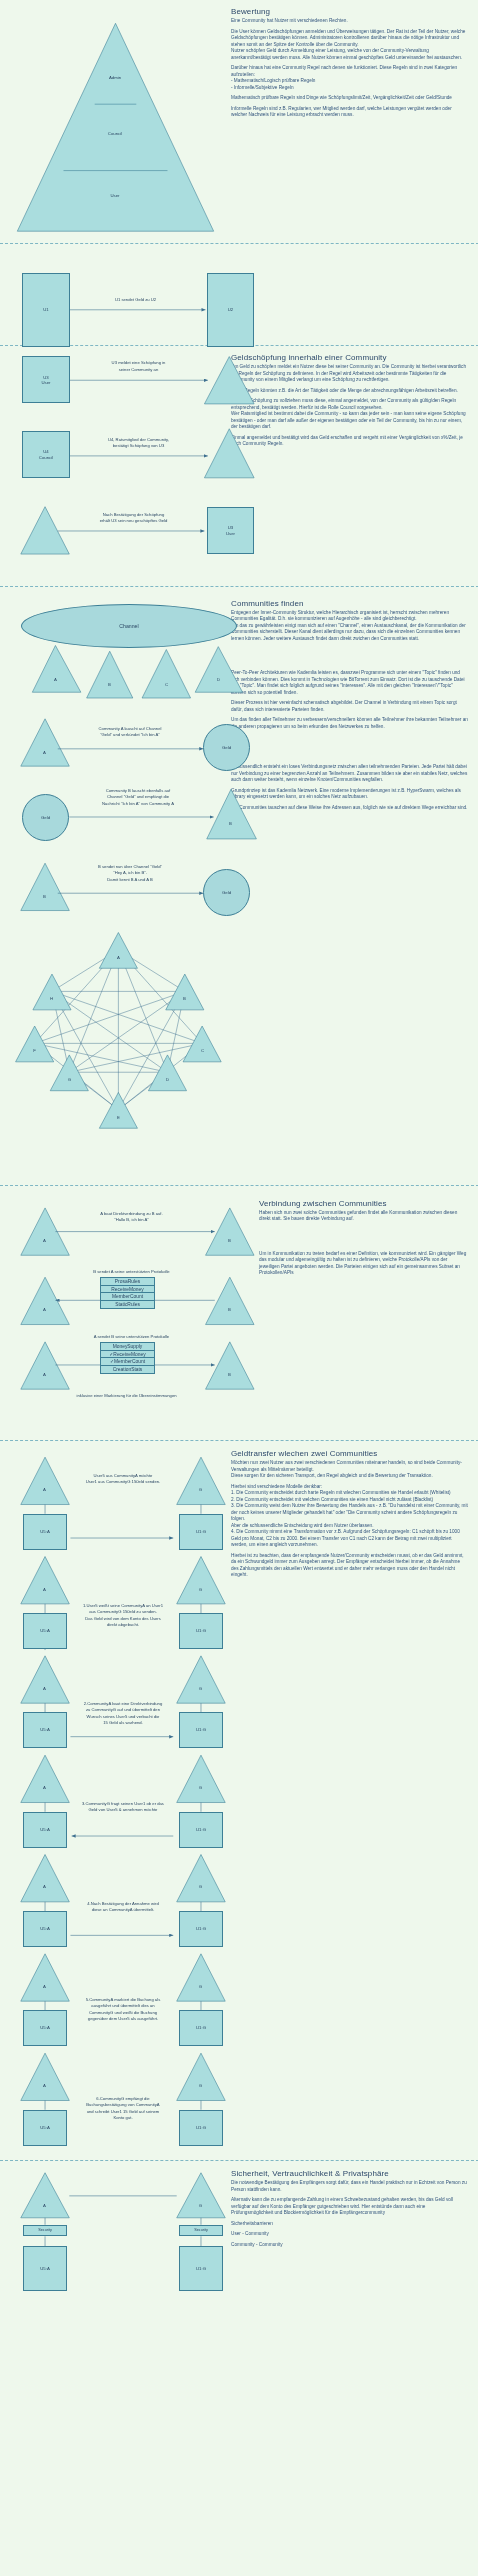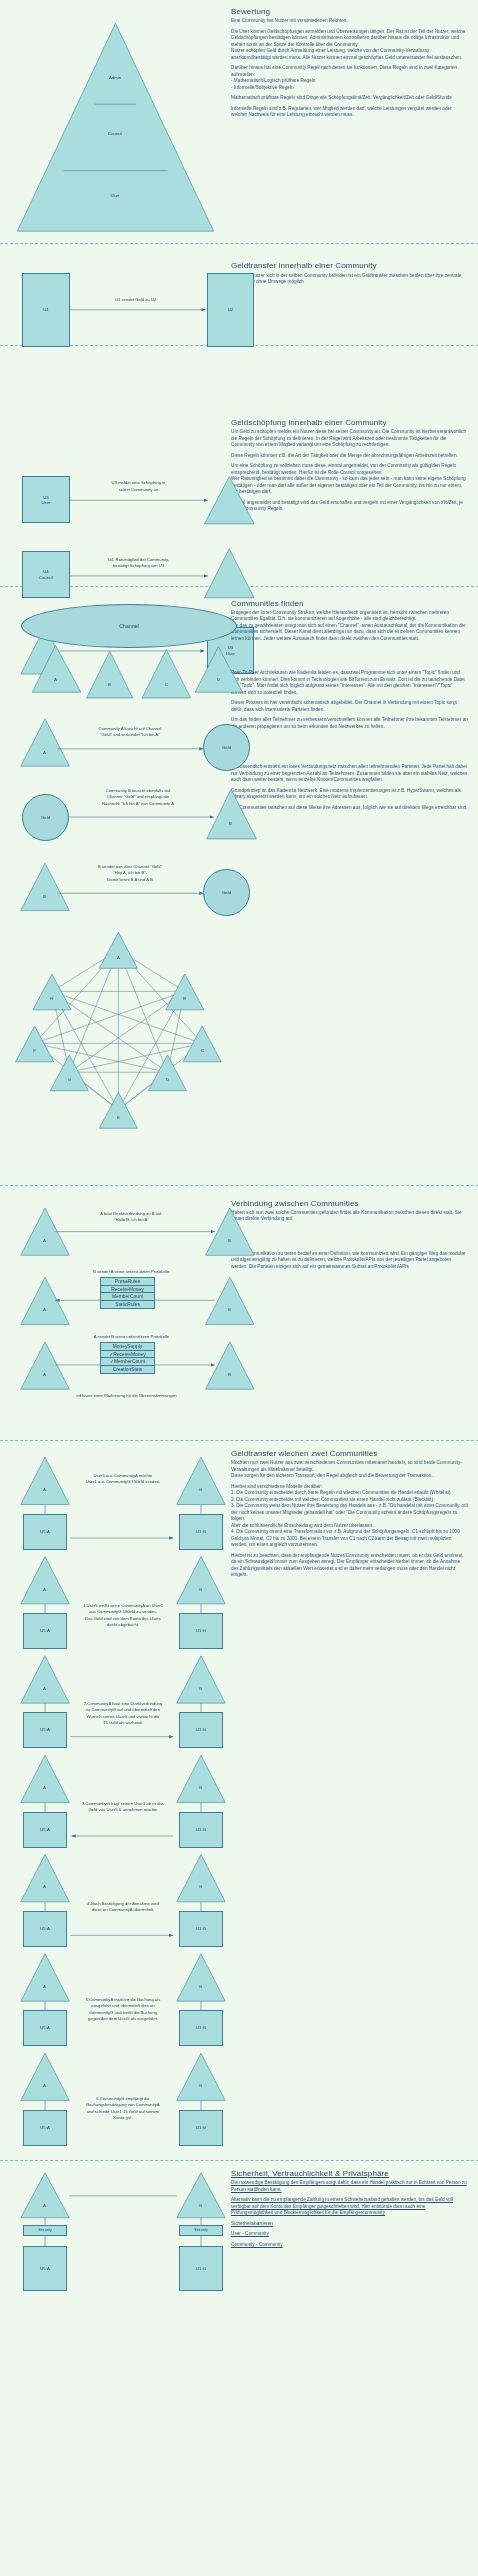--- a/index.html
+++ b/index.html
@@ -134,28 +134,24 @@
     <svg class="lines" width="231" height="101" viewBox="0 0 400 175">
       <defs>
             <marker id="ar" markerWidth="8" markerHeight="8" refX="7" refY="3" orient="auto">
               <path d="M0,0 L7,3 L0,6 z" fill="#3d6f8f"></path>
             </marker>
           </defs>
       <line x1="121" y1="114" x2="356" y2="114" stroke="#3d6f8f" stroke-width="1" marker-end="url(#ar)"></line>
     </svg>
     <div class="edge-label" style="left:69px;top:53px;width:133px;">U1 sendet Geld zu U2</div>
   </div>
-  <div class="text-col" style="padding-top:17.3px;">
-    <h2 class="sec-title">Geldtransfer innerhalb einer Community</h2>
-    <p class="body-text">Da beide Nutzer sich in der selben Community befinden ist ein Geldtransfer zwischen beiden über ihre zentrale Community ohne Umwege möglich</p>
-  </div>
 </div>
 <div class="sep"></div>
 
-<div class="section" style="height:240px;align-items:center;">
+<div class="section" style="height:240px;">
   <div class="diagram-col">
     <svg class="lines" width="231" height="240" viewBox="0 0 400 415">
       <defs>
             <marker id="ar2" markerWidth="8" markerHeight="8" refX="7" refY="3" orient="auto">
               <path d="M0,0 L7,3 L0,6 z" fill="#3d6f8f"></path>
             </marker>
           </defs>
 
       <line x1="120" y1="59" x2="360" y2="59" stroke="#3d6f8f" stroke-width="1" marker-end="url(#ar2)"></line>
       <polygon points="397,18 440,100 354,100" fill="#aaddde" stroke="#3d7f96" stroke-width="1"></polygon>
@@ -289,21 +285,21 @@
     <p class="body-text">Dieser Prozess ist hier vereinfacht schematisch abgebildet. Der Channel in Verbindung mit einem Topic sorgt dafür, dass sich interessierte Parteien finden.</p>
     <p class="body-text">Um das finden aller Teilnehmer zu verbessern/verschnellern können alle Teilnehmer ihre bekannten Teilnehmer an die anderen propagieren um so beim erkunden des Netzwerkes zu helfen.</p>
     <div style="height:30px;"></div>
     <p class="body-text">Schlussendlich entsteht ein loses Verbindungsnetz zwischen allen teilnehmenden Parteien. Jede Partei hält dabei nur Verbindung zu einer begrenzten Anzahl an Teilnehmern. Zusammen bilden sie aber ein stabiles Netz, welches auch dann weiter besteht, wenn einzelne Knoten/Communities wegfallen.</p>
     <p class="body-text">Grundprinziep ist das Kademlia Netzwerk. Eine moderne Implementierungen ist z.B. HyperSwarm, welches als Library eingesetzt werden kann, um ein solches Netz aufzubauen.</p>
     <p class="body-text">Die Communities tauschen auf diese Weise ihre Adressen aus, folglich wie sie auf direktem Wege erreichbar sind.</p>
   </div>
 </div>
 <div class="sep"></div>
 
-<div class="section" style="height:254px;">
+<div class="section" style="height:254px;gap:28px;">
   <div class="diagram-col">
     <svg class="lines" width="231" height="254" viewBox="0 0 400 440">
       <defs>
         <marker id="ar4" markerWidth="8" markerHeight="8" refX="7" refY="3" orient="auto">
               <path d="M0,0 L7,3 L0,6 z" fill="#3d6f8f"></path>
             </marker>
         <marker id="arL" markerWidth="8" markerHeight="8" refX="1" refY="3" orient="auto">
               <path d="M8,0 L1,3 L8,6 z" fill="#3d6f8f"></path>
             </marker>
       </defs>
@@ -491,21 +487,21 @@
         <line x1="120" y1="60" x2="306" y2="60"></line>
       </g>
     </svg>
     <div class="shape-label" style="left:33px;top:42px;width:23px;">A</div>
     <div class="shape-label" style="left:189px;top:42px;width:23px;">G</div>
     <div class="box" style="left:23px;top:64px;width:44px;height:11px;font-size:3.8px;">Security</div>
     <div class="box" style="left:179px;top:64px;width:44px;height:11px;font-size:3.8px;">Security</div>
     <div class="box" style="left:23px;top:85px;width:44px;height:45px;">U5:A</div>
     <div class="box" style="left:179px;top:85px;width:44px;height:45px;">U1:G</div>
   </div>
-  <div class="text-col" style="padding-top:8px;text-decoration:underline;">
+  <div class="text-col" style="padding-top:8px;">
     <h2 class="sec-title">Sicherheit, Vertrauchlichkeit &amp; Privatsphäre</h2>
     <p class="body-text">Die notwendige Bestätigung des Empfängers sorgt dafür, dass ein Handel praktisch nur in Echtzeit von Person zu Person stattfinden kann.</p>
     <p class="body-text">Alternativ kann die zu empfangende Zahlung in einem Schwebezustand gehalten werden, bis das Geld voll verfügbar auf dem Konto des Empfänger gutgeschrieben wird. Hier entstünde dann auch eine Prüfungsmöglichkeit und Blockiermöglichkeit für die Empfängercommunity</p>
     <p class="body-text">Sicherheitsbarrieren</p>
     <p class="body-text">User - Community</p>
     <p class="body-text">Community - Community</p>
   </div>
 </div>
 
 </div>

